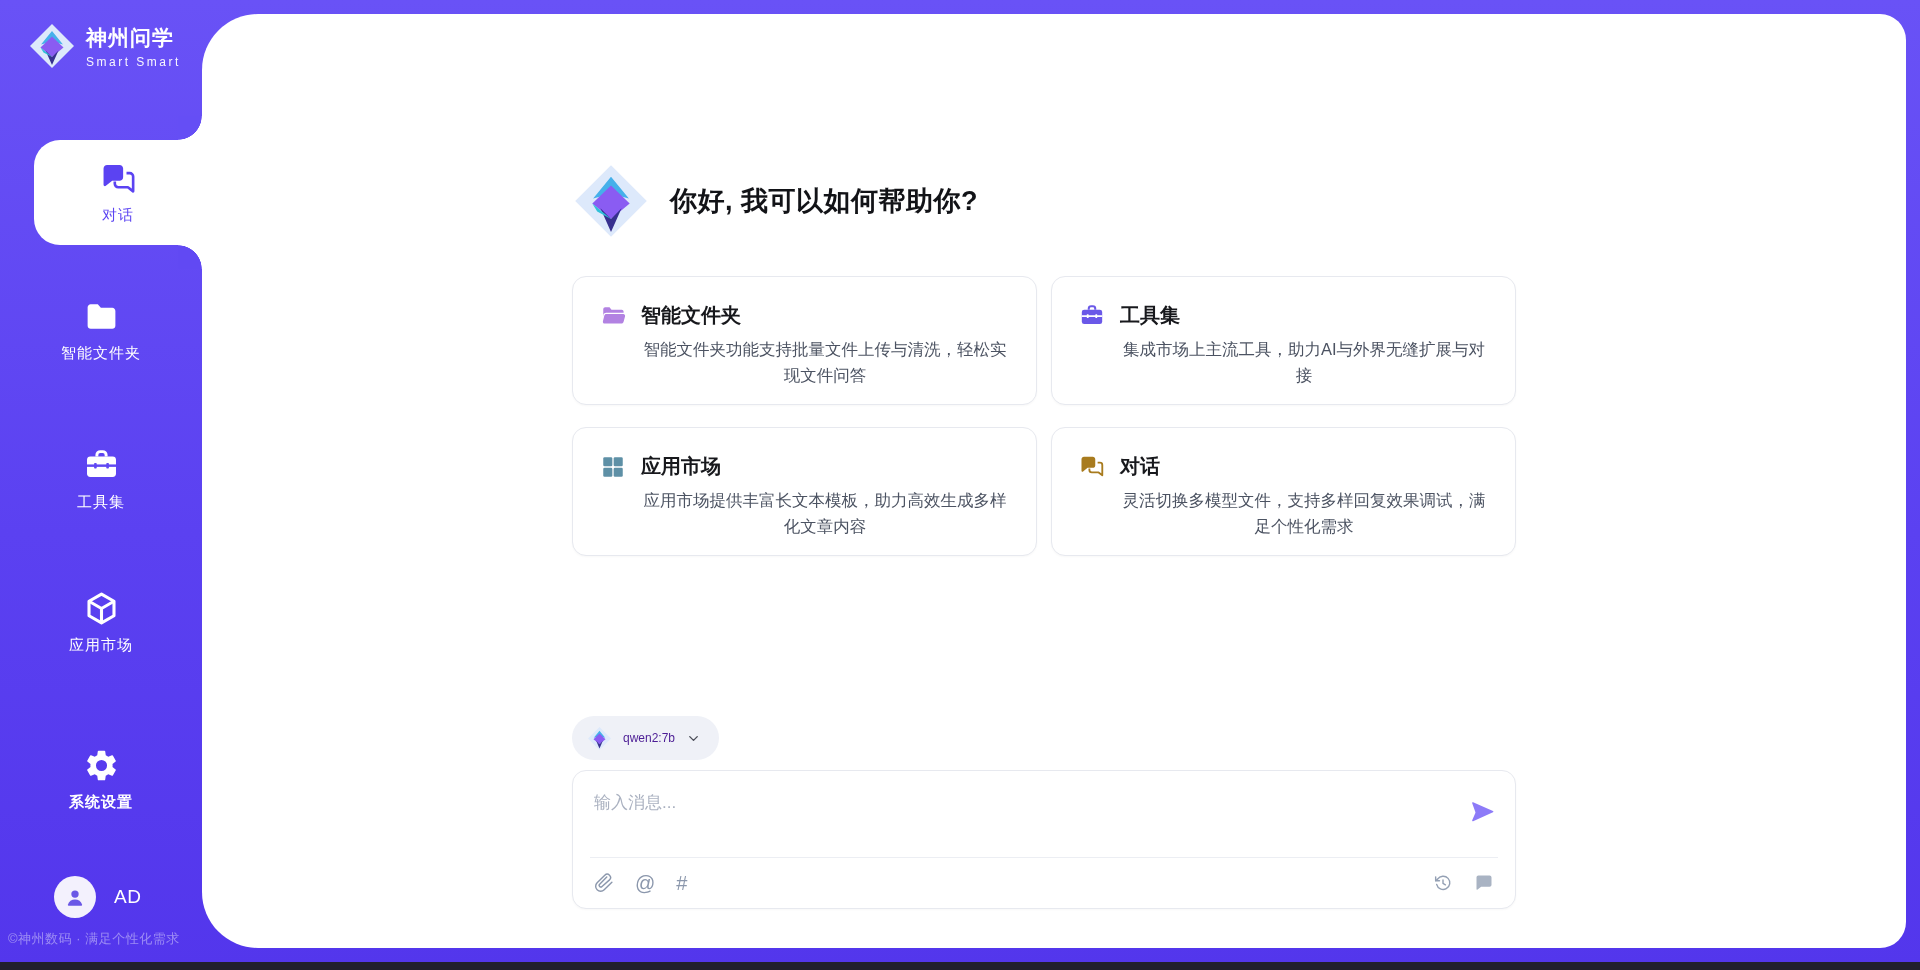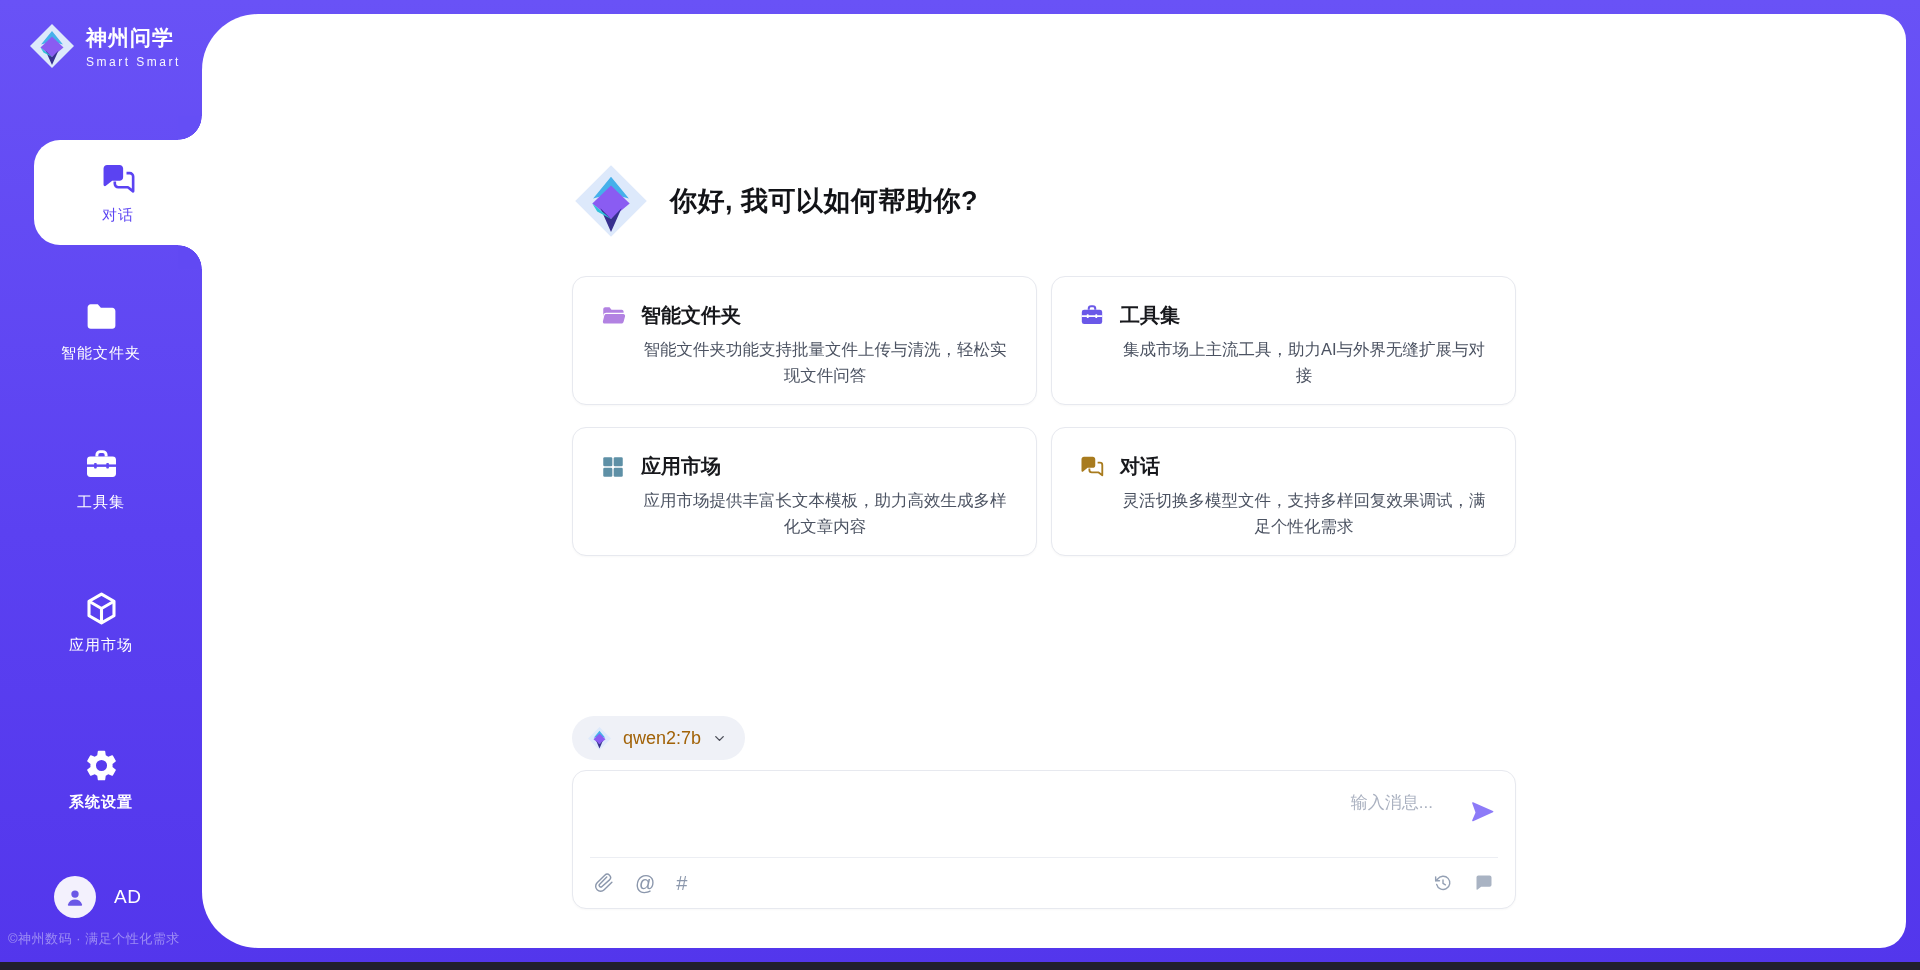--- a/index.html
+++ b/index.html
@@ -53,29 +53,29 @@
           padding:25px 27px; display:flex; gap:15px; cursor:pointer;
           box-shadow:0 1px 2px rgba(20,24,40,.03); }
   .card-icon { width:26px; height:26px; flex:0 0 26px; margin-top:1px; }
   .card-title { font-size:20px; font-weight:700; color:#17181c; line-height:1.3; margin-bottom:9px; }
   .card-desc { font-size:16.5px; color:#4c5362; line-height:1.55;text-align:center; }
 
   .model-pill { position:absolute; left:370px; top:702px; height:44px; border-radius:22px;
                 background:#eff1f7; display:inline-flex; align-items:center; gap:11px;
                 padding:0 18px 0 15px; cursor:pointer; }
   .model-pill .mini-logo { width:25px; height:25px; }
-  .model-name { font-size:18px; color:#a16207; }
+  .model-name { font-size:12px; color:#4c1d95; }
   .chev { width:15px; height:15px; }
 
   .composer { position:absolute; left:370px; top:756px; width:944px; height:139px;
               border:1px solid #e7e9ef; border-radius:14px; background:#fff;
               box-shadow:0 1px 2px rgba(20,24,40,.03); }
   .composer textarea { position:absolute; left:0; top:0; width:860px; height:84px; border:0; outline:0;
               resize:none; padding:20px 0 0 21px; font-size:17px; color:#30323a; background:transparent;
-              font-family:"Liberation Sans","DejaVu Sans",sans-serif;text-align:right; }
+              font-family:"Liberation Sans","DejaVu Sans",sans-serif; }
   .composer textarea::placeholder { color:#aab1c0; }
   .send-btn { position:absolute; right:19px; top:27px; width:28px; height:28px; cursor:pointer; }
   .composer-bar { position:absolute; left:17px; right:17px; bottom:0; height:51px;
                   border-top:1px solid #eceef3; display:flex; align-items:center;
                   justify-content:space-between; padding:0 4px; }
   .bar-left, .bar-right { display:flex; align-items:center; gap:21px; }
   .tool-ic { width:20px; height:20px; cursor:pointer; }
   .tool-glyph { font-size:20px; color:#8b97ac; cursor:pointer; line-height:1; }
 </style>
 </head>

